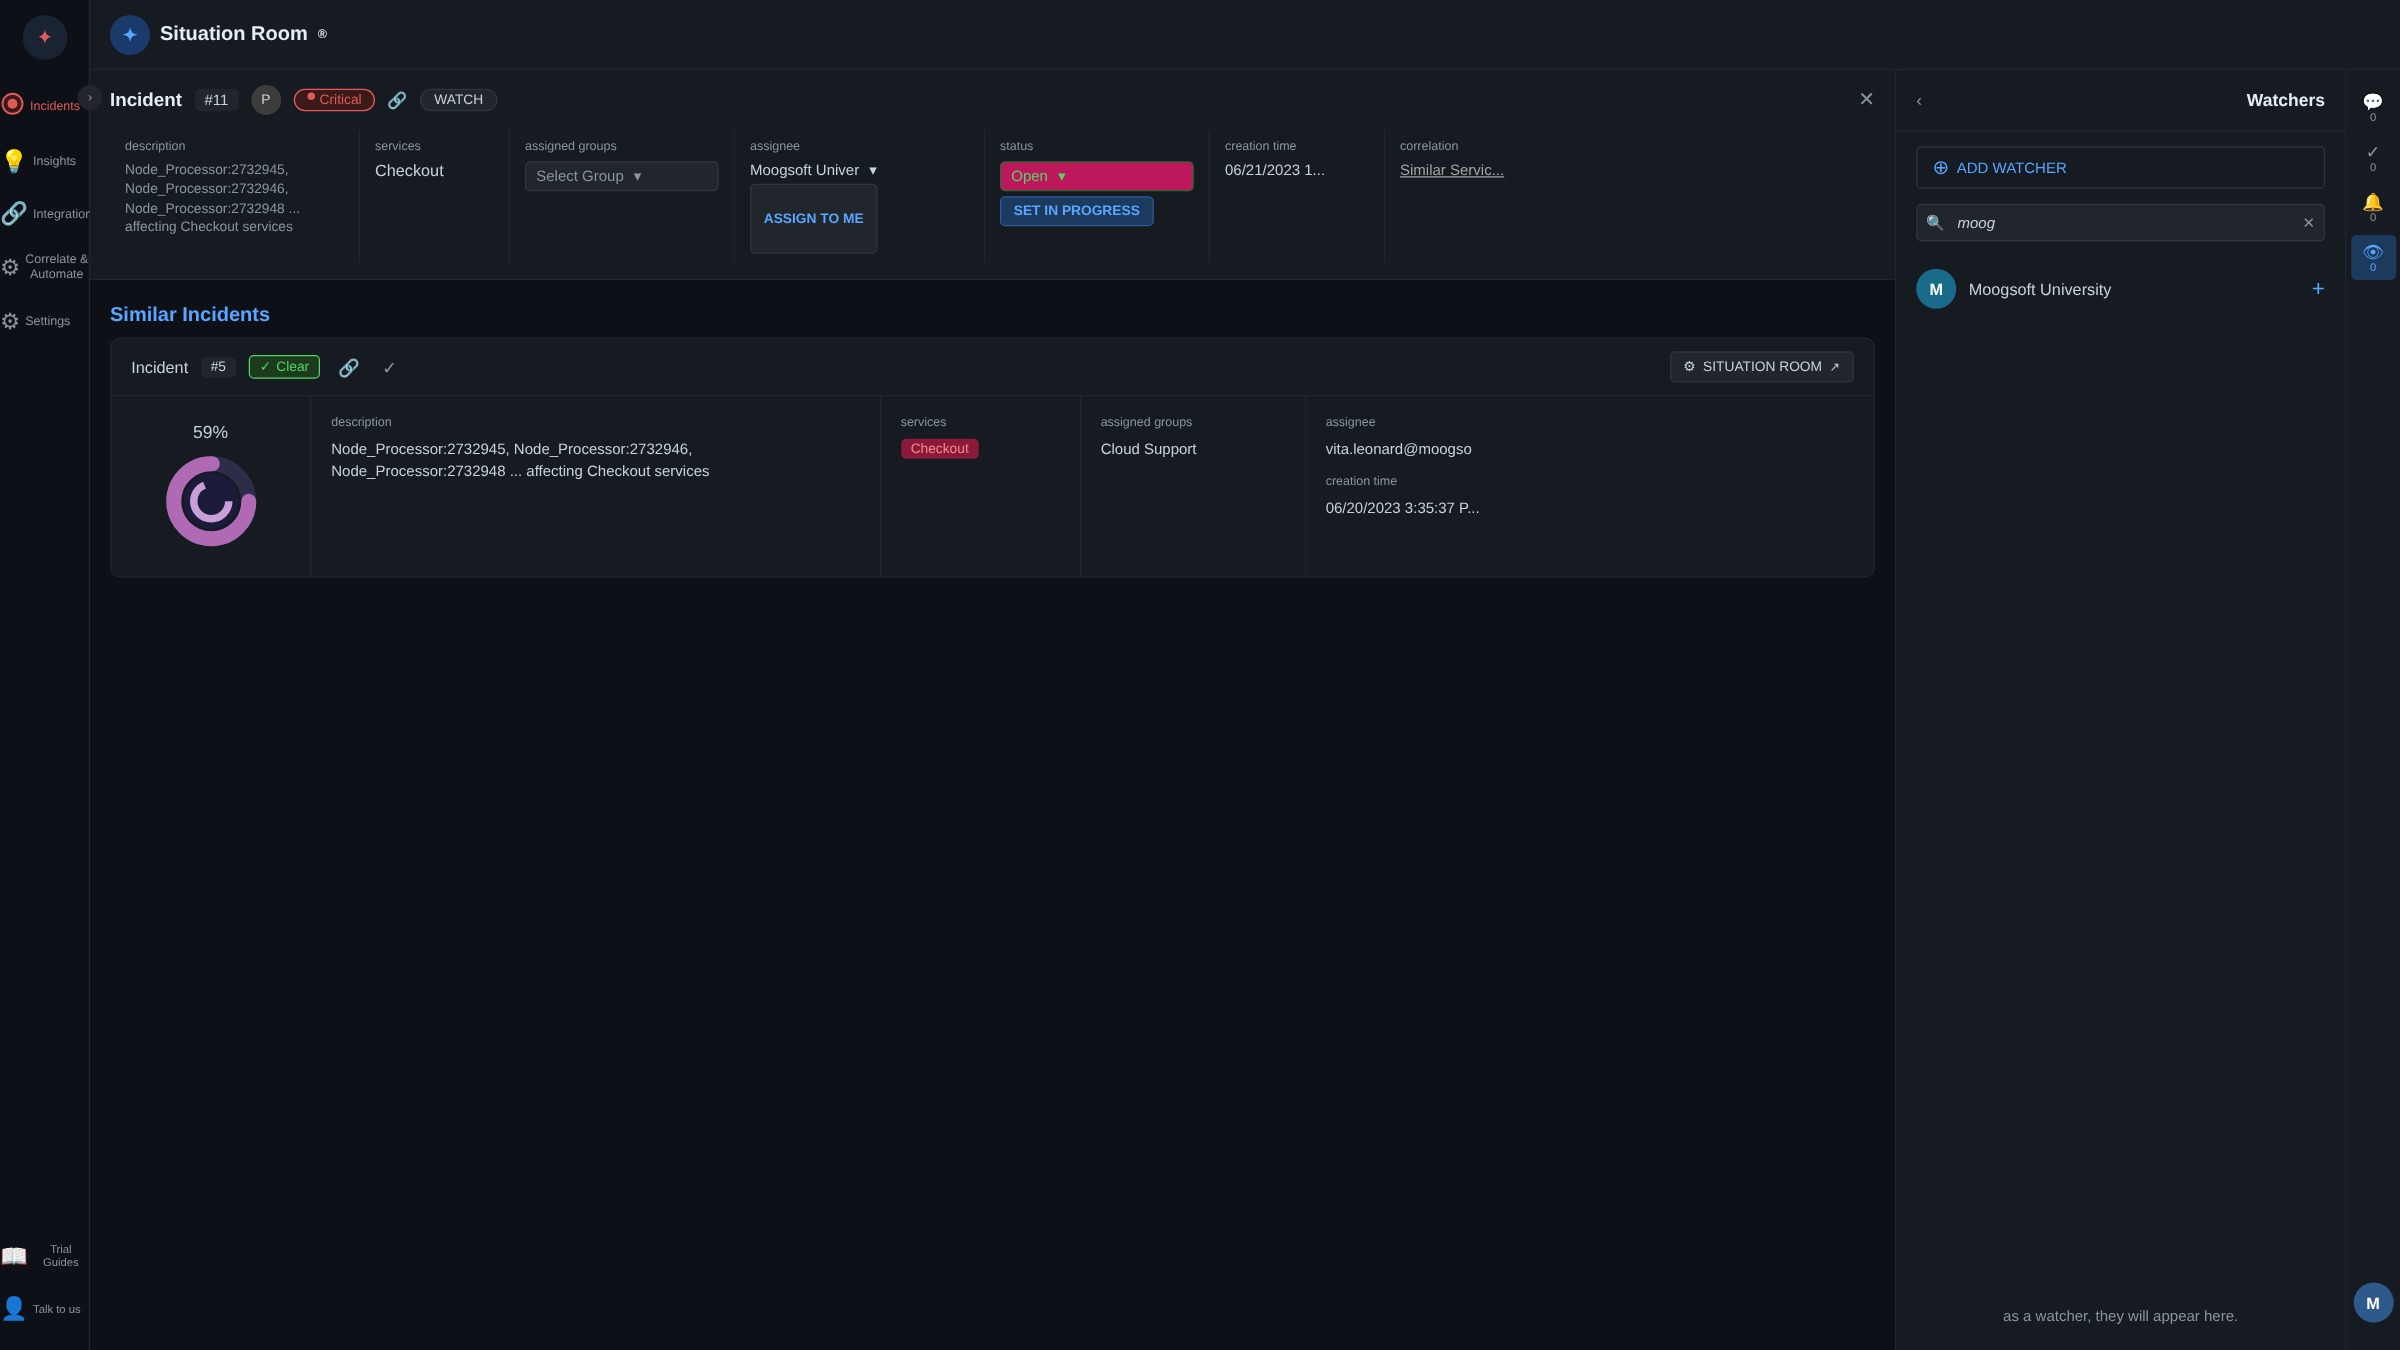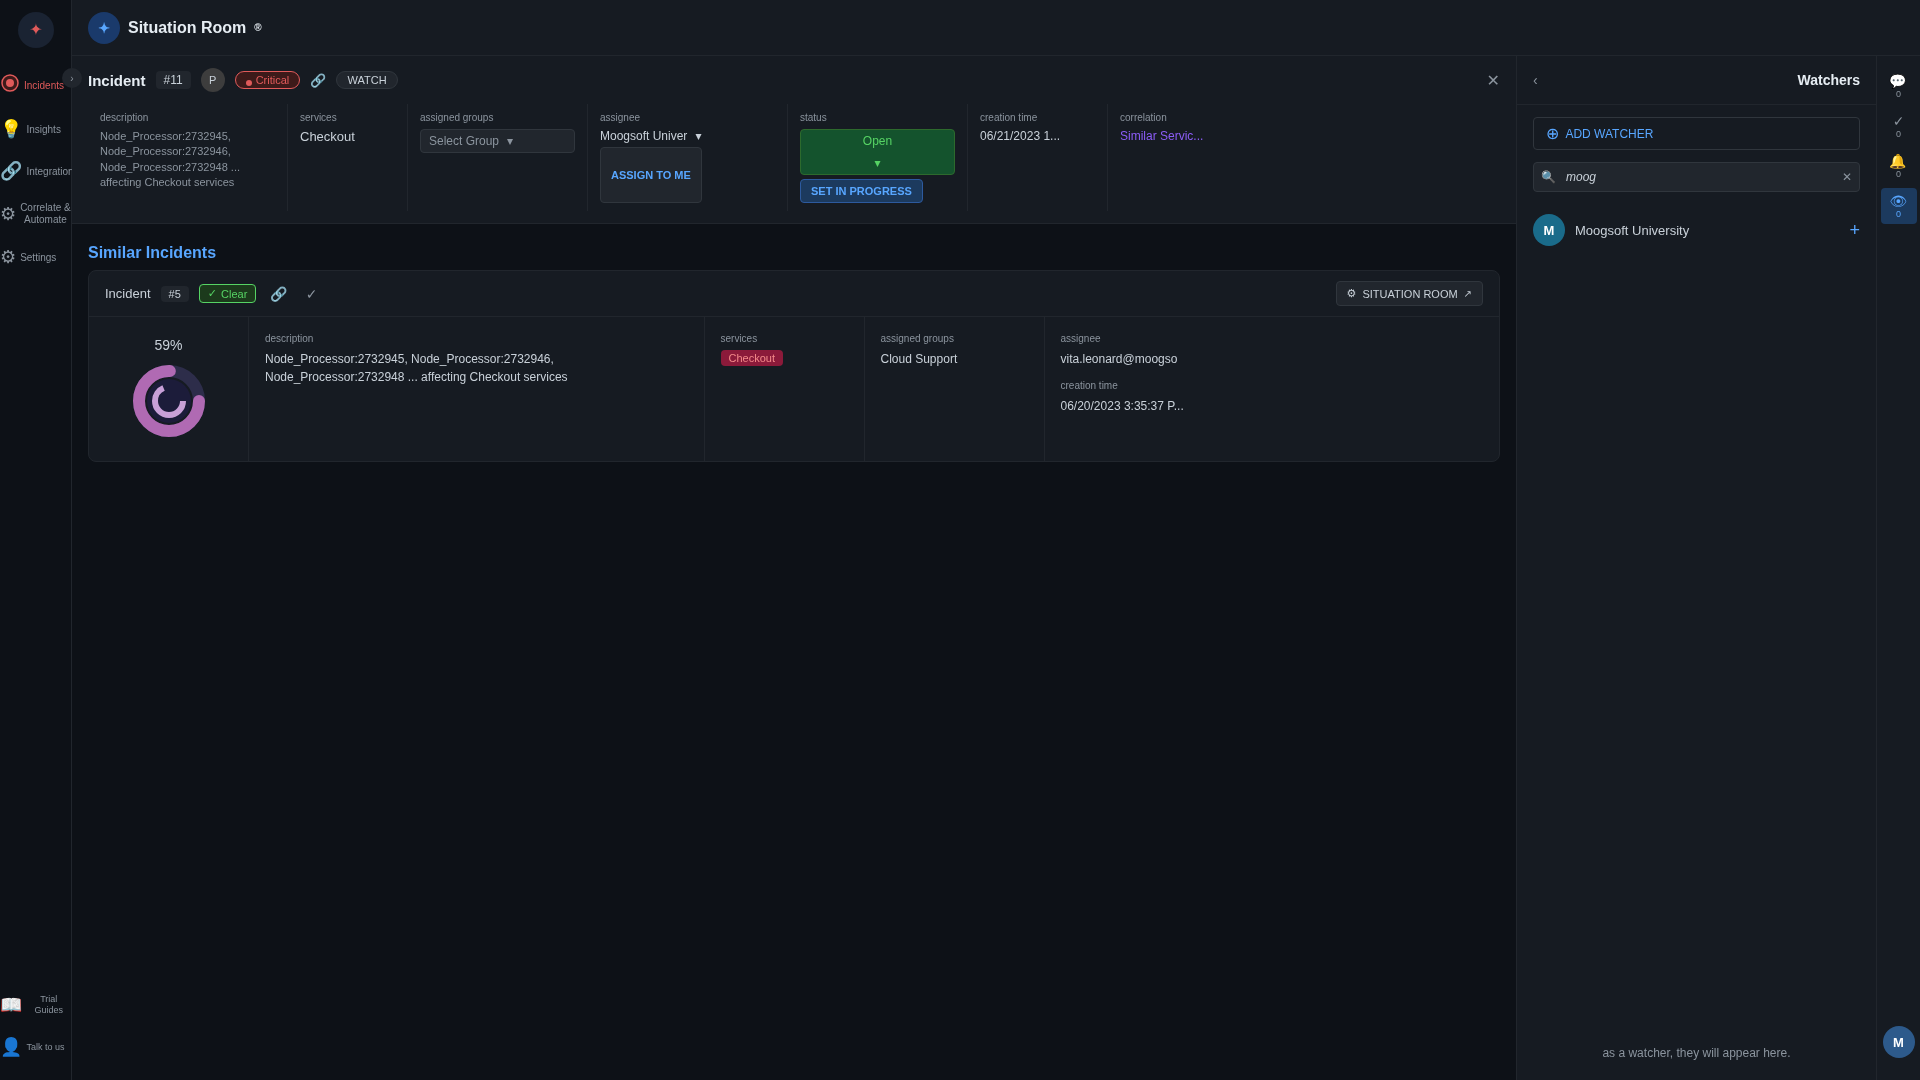--- a/index.html
+++ b/index.html
@@ -141,21 +141,21 @@
       color: #c9d1d9;
     }
     .badge-critical {
       background: #3d1a1a;
       color: #e05a5a;
       border: 1px solid #e05a5a;
       border-radius: 12px;
       padding: 2px 10px;
       font-size: 11px;
       display: flex;
-      align-items: flex-end;
+      align-items: flex-start;
       gap: 4px;
     }
     .badge-watch {
       background: #21262d;
       border: 1px solid #30363d;
       border-radius: 12px;
       padding: 2px 10px;
       font-size: 11px;
       color: #c9d1d9;
       cursor: pointer;
@@ -223,31 +223,30 @@
       border: 1px solid #30363d;
       border-radius: 4px;
       padding: 21px 10px;
       color: #58a6ff;
       font-size: 11px;
       cursor: pointer;
       font-weight: 700;
       white-space: nowrap;
     }
     .status-select {
-      background: #14532d;
+      background: #be185d;
       border: 1px solid #2d6a2d;
       border-radius: 4px;
       padding: 4px 8px;
       color: #56d364;
       font-size: 12px;
       display: flex;
       align-items: center;
       gap: 8px;
       cursor: pointer;
-      flex-direction: column;
     }
     .btn-set-in-progress {
       background: #1c3a5e;
       border: 1px solid #2d5a9e;
       border-radius: 4px;
       padding: 5px 10px;
       color: #58a6ff;
       font-size: 11px;
       cursor: pointer;
       font-weight: 600;
@@ -691,21 +690,21 @@
               <span>▾</span>
             </div>
             <button class="btn-set-in-progress" style="margin-top:4px;text-align:right;">SET IN PROGRESS</button>
           </div>
           <div class="field-cell" style="min-width:140px;">
             <div class="field-label">creation time</div>
             <div class="field-value">06/21/2023 1...</div>
           </div>
           <div class="field-cell" style="min-width:140px;border-right:none;">
             <div class="field-label">correlation</div>
-            <div class="field-value" style="color:#8b5cf6;cursor:pointer;">Similar Servic...</div>
+            <div class="field-value" style="color:#a3a3a3;text-decoration:underline;cursor:pointer;">Similar Servic...</div>
           </div>
         </div>
       </div>
 
 
       <div class="main-body">
         <div class="similar-incidents-title">Similar Incidents</div>
 
         <div class="incident-card">
           <div class="incident-card-header">

